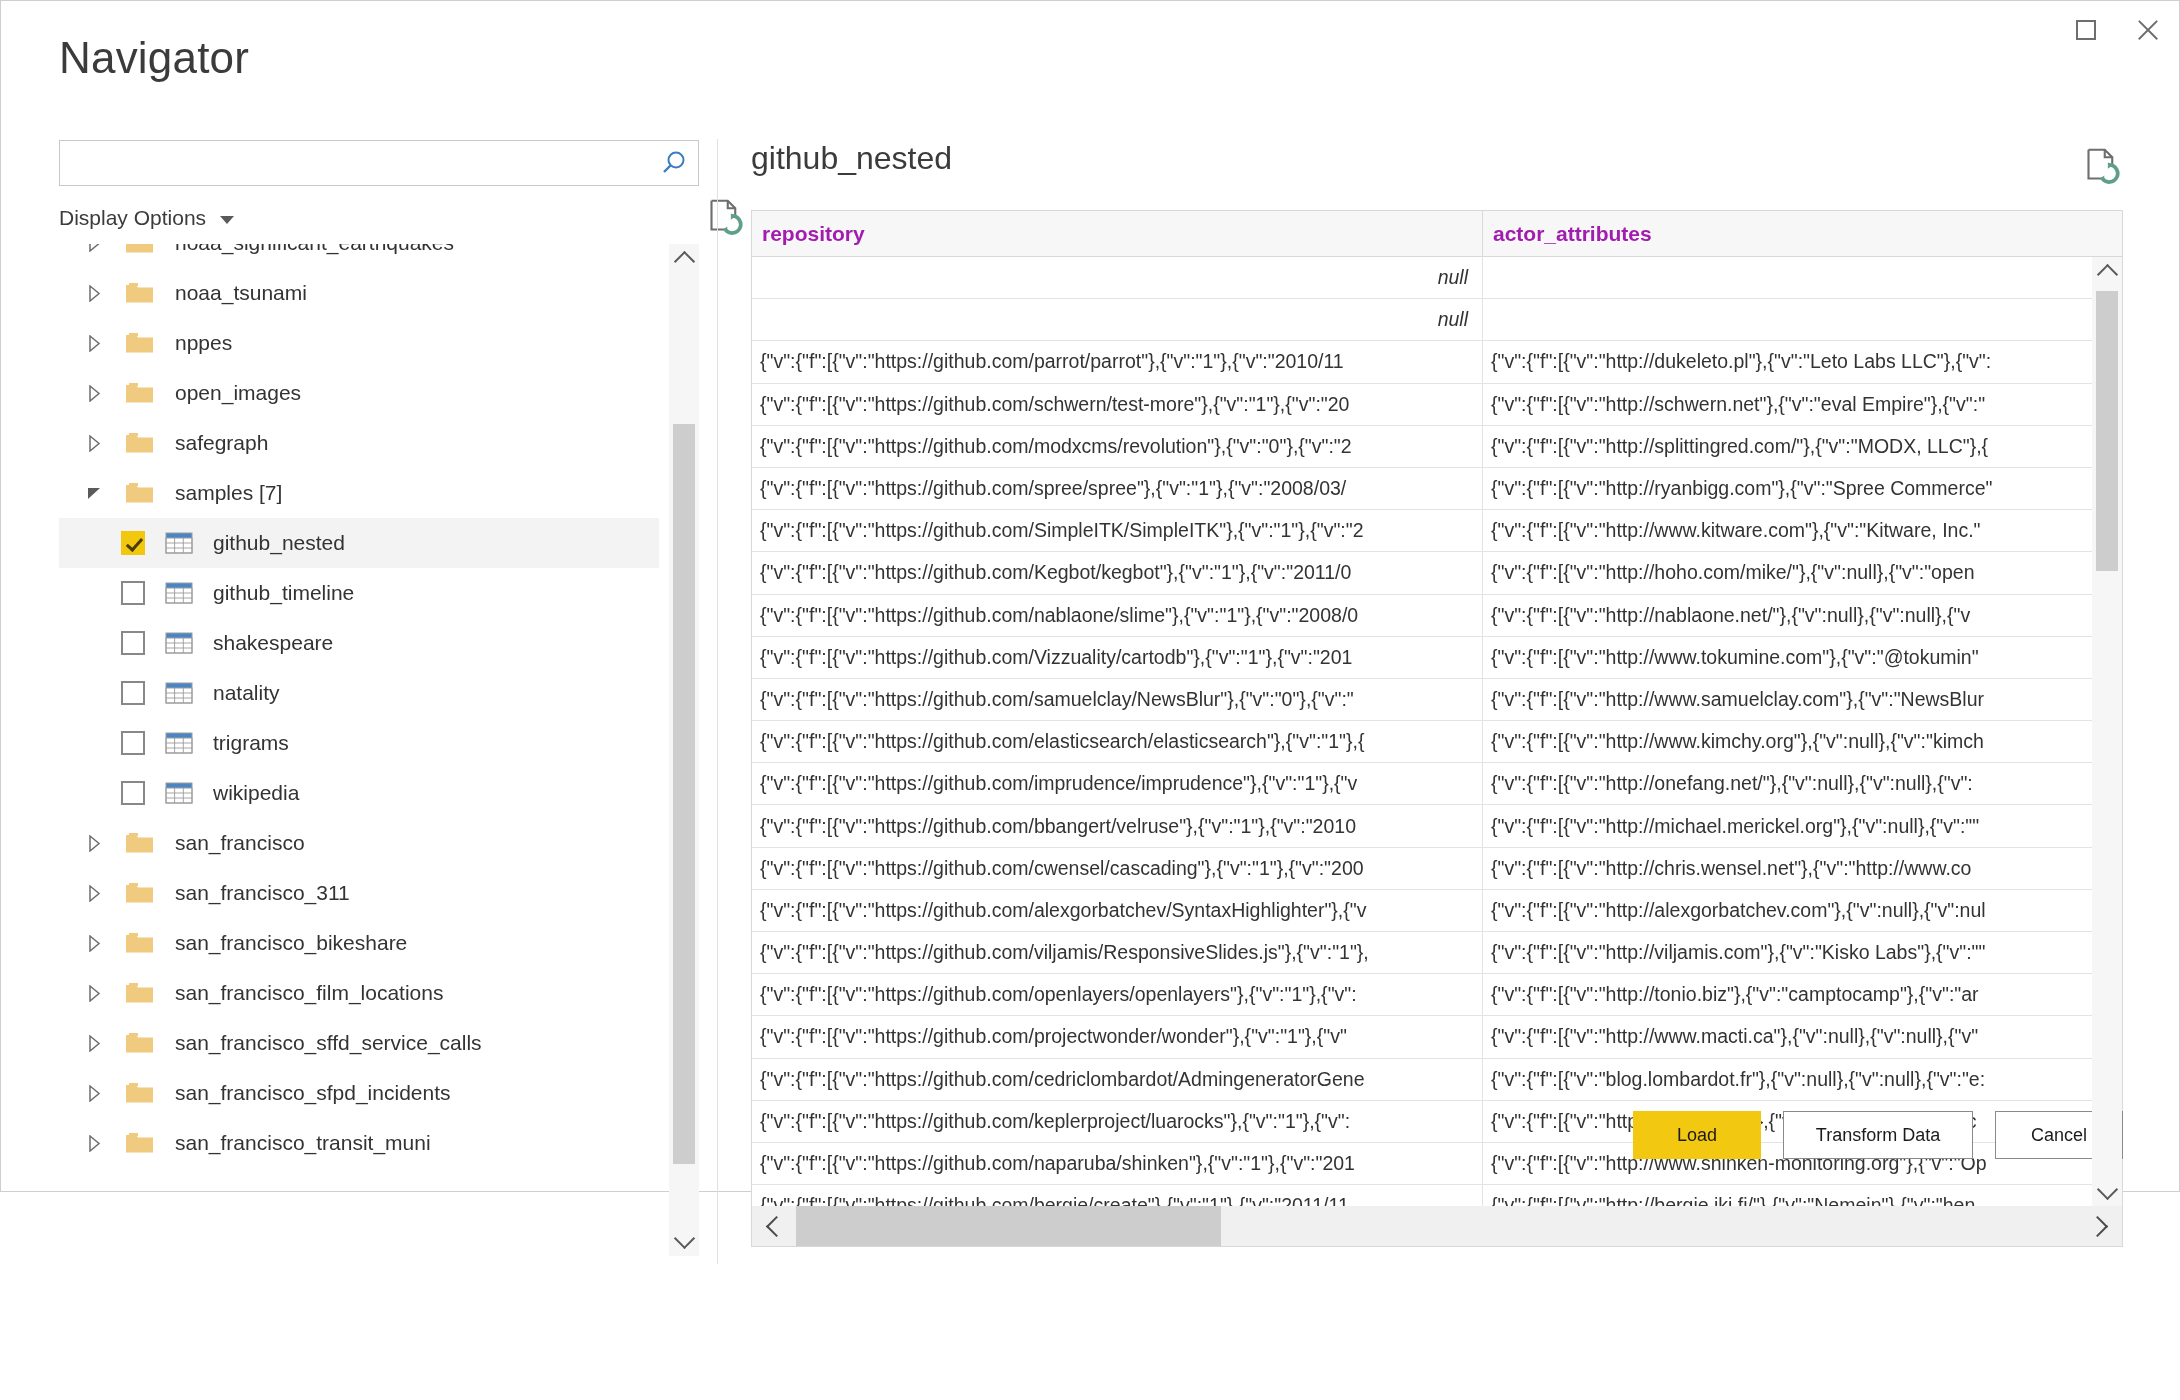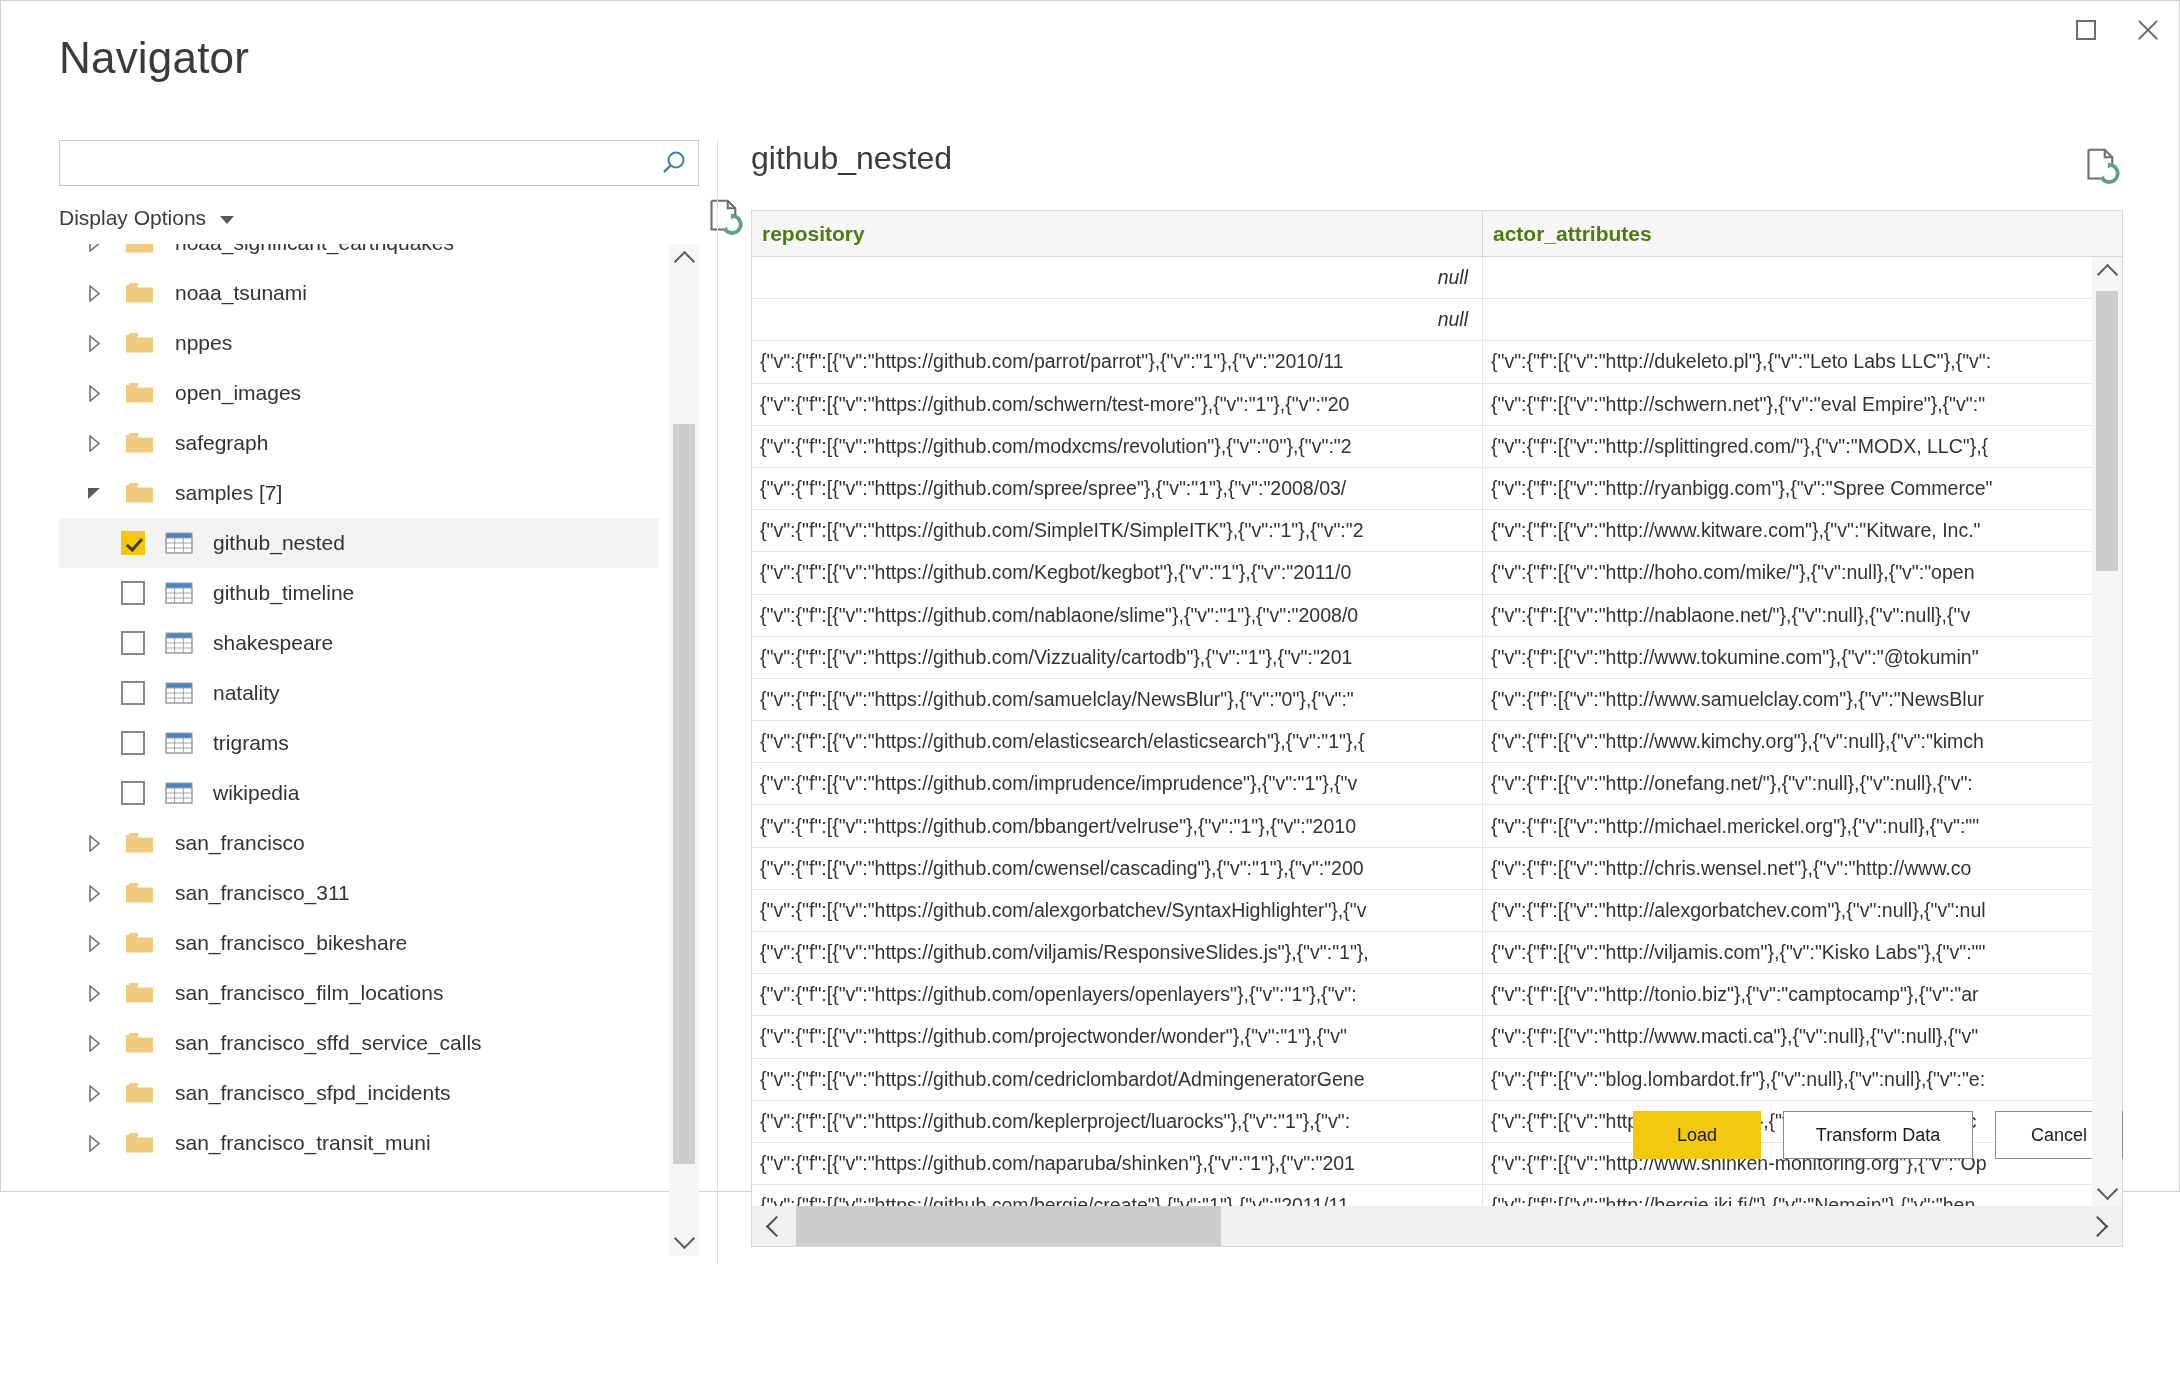--- a/index.html
+++ b/index.html
@@ -194,21 +194,21 @@
     background: #ffffff;
     overflow: hidden;
   }
   .grid-head {
     display: flex;
     height: 45px;
     background: #f7f7f7;
     border-bottom: 1px solid #d8d8d8;
   }
   .grid-head .hcell {
-    font-size: 21px; font-weight: bold; color: #4d7c0f;
+    font-size: 21px; font-weight: bold; color: #a21caf;
     display: flex; align-items: center;
     padding-left: 10px;
     box-sizing: border-box;
     white-space: nowrap;
     overflow: hidden;
   }
   .hcell.c1 { width: 731px; border-right: 1px solid #d8d8d8; }
   .hcell.c2 { width: 639px; }
 
   .grid-body {

